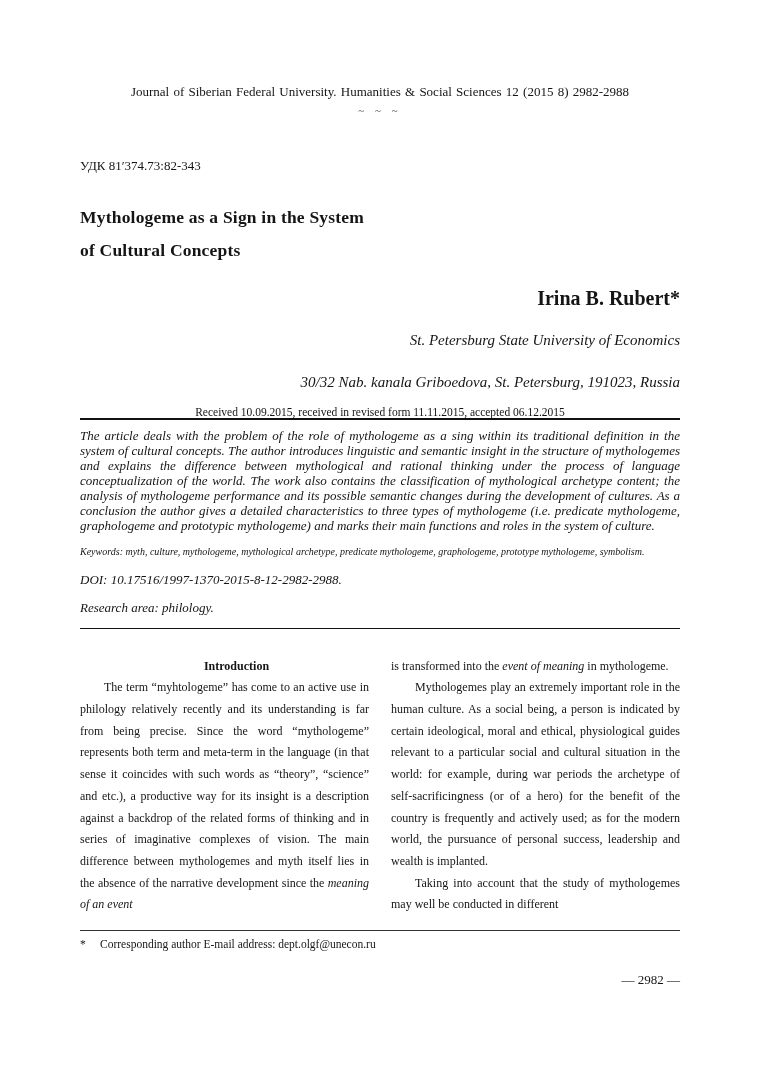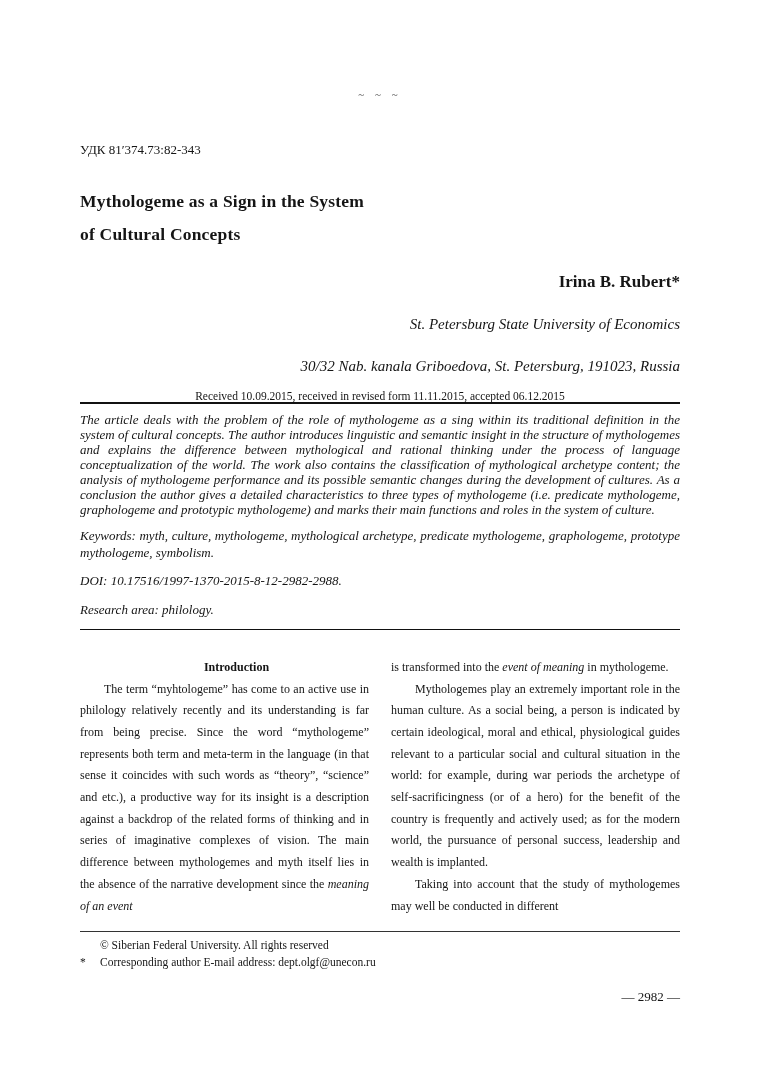--- a/index.html
+++ b/index.html
@@ -36,21 +36,21 @@
     font-weight: bold;
     line-height: 33px;
     letter-spacing: 0.2px;
   }
   .author-block {
     margin-top: 20px;
     text-align: right;
   }
   .author-name {
     font-weight: bold;
-    font-size: 17px;
+    font-size: 20px;
     line-height: 22px;
     text-align: right;
   }
   .affiliation {
     font-style: italic;
     font-size: 15px;
     line-height: 22px;
     margin-top: 20px;
   }
   .received {
@@ -76,21 +76,21 @@
   .abstract {
     margin-top: 8px;
     font-style: italic;
     font-size: 13px;
     line-height: 15px;
     text-align: justify;
   }
   .keywords {
     margin-top: 10px;
     font-style: italic;
-    font-size: 13px;
+    font-size: 10px;
     line-height: 17.2px;
     text-align: justify;
   }
   .doi-line, .research-line {
     margin-top: 11px;
     font-style: italic;
     font-size: 13px;
     line-height: 17.2px;
   }
   .divider-2 { margin-top: 11px; }
@@ -127,20 +127,21 @@
     margin-top: 19px;
     text-align: right;
     font-size: 13px;
   }
 </style>
 </head>
 <body>
 
 <div class="page">
 
+  <div class="journal-line">Journal of Siberian Federal University. Humanities &amp; Social Sciences 12 (2015 8) 2982-2988</div>
   <div class="tilde-sep">~ ~ ~</div>
 
   <div class="udc">УДК 81′374.73:82-343</div>
 
   <h1 class="article-title">
     <span>Mythologeme as a Sign in the System</span><br>
     <span>of Cultural Concepts</span>
   </h1>
 
   <div class="author-block">
@@ -173,21 +174,20 @@
       <p>Mythologemes play an extremely important role in the human culture. As a social being, a person is indicated by certain ideological, moral and ethical, physiological guides relevant to a particular social and cultural situation in the world: for example, during war periods the archetype of self-sacrificingness (or of a hero) for the benefit of the country is frequently and actively used; as for the modern world, the pursuance of personal success, leadership and wealth is implanted.</p>
       <p>Taking into account that the study of mythologemes may well be conducted in different</p>
     </div>
   </div>
 
   <hr class="rule-hair footnote-rule">
 
   <div class="footnotes">
     <div class="footnote-row">
       <span class="fn-marker"></span>
-      <span>© Siberian Federal University. All rights reserved</span>
     </div>
     <div class="footnote-row">
       <span class="fn-marker">*</span>
       <span>Corresponding author E-mail address: dept.olgf@unecon.ru</span>
     </div>
   </div>
 
   <div class="page-number">— 2982 —</div>
 
 </div>

